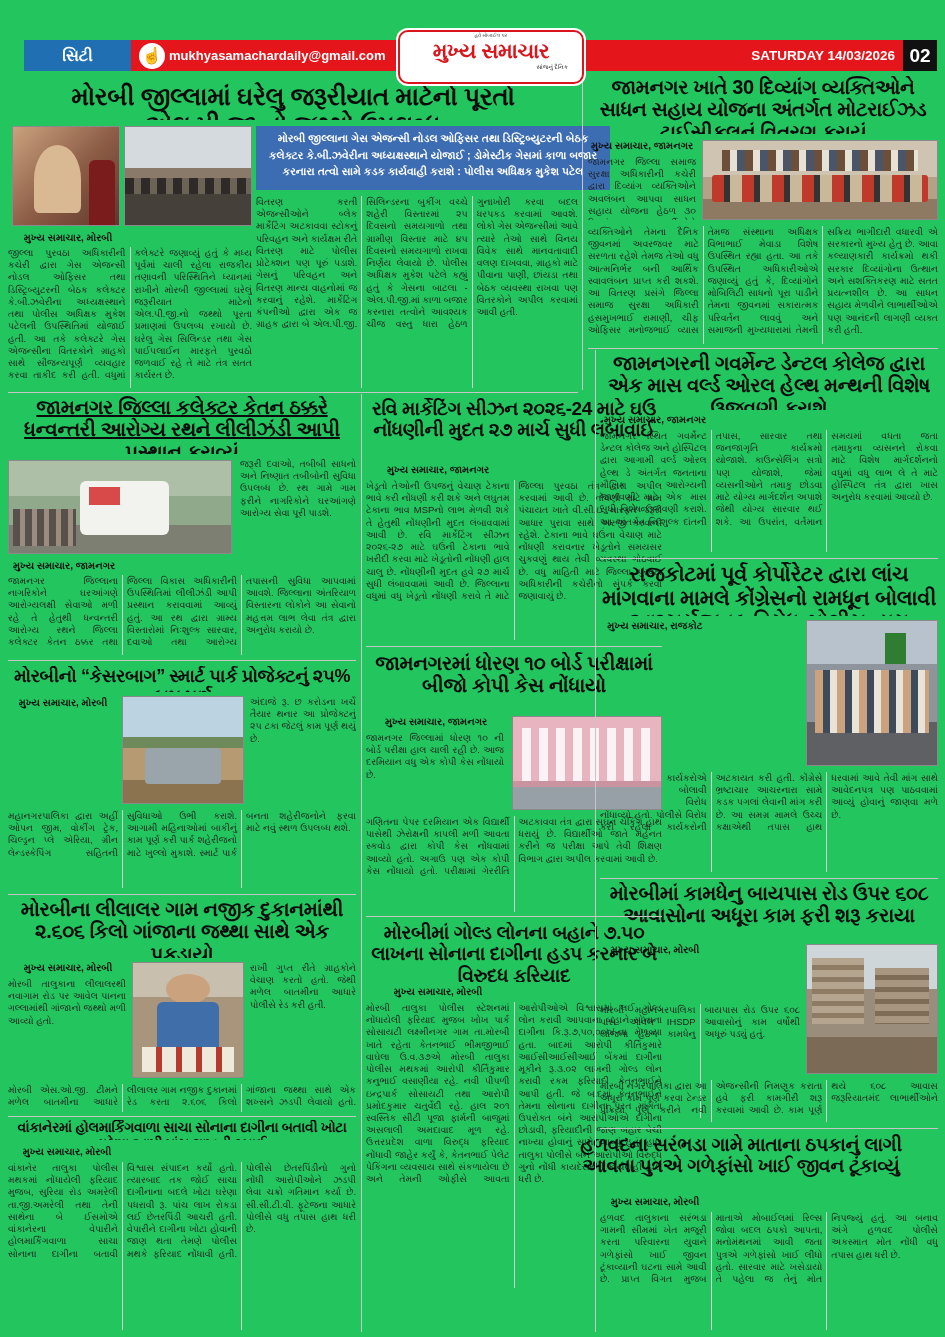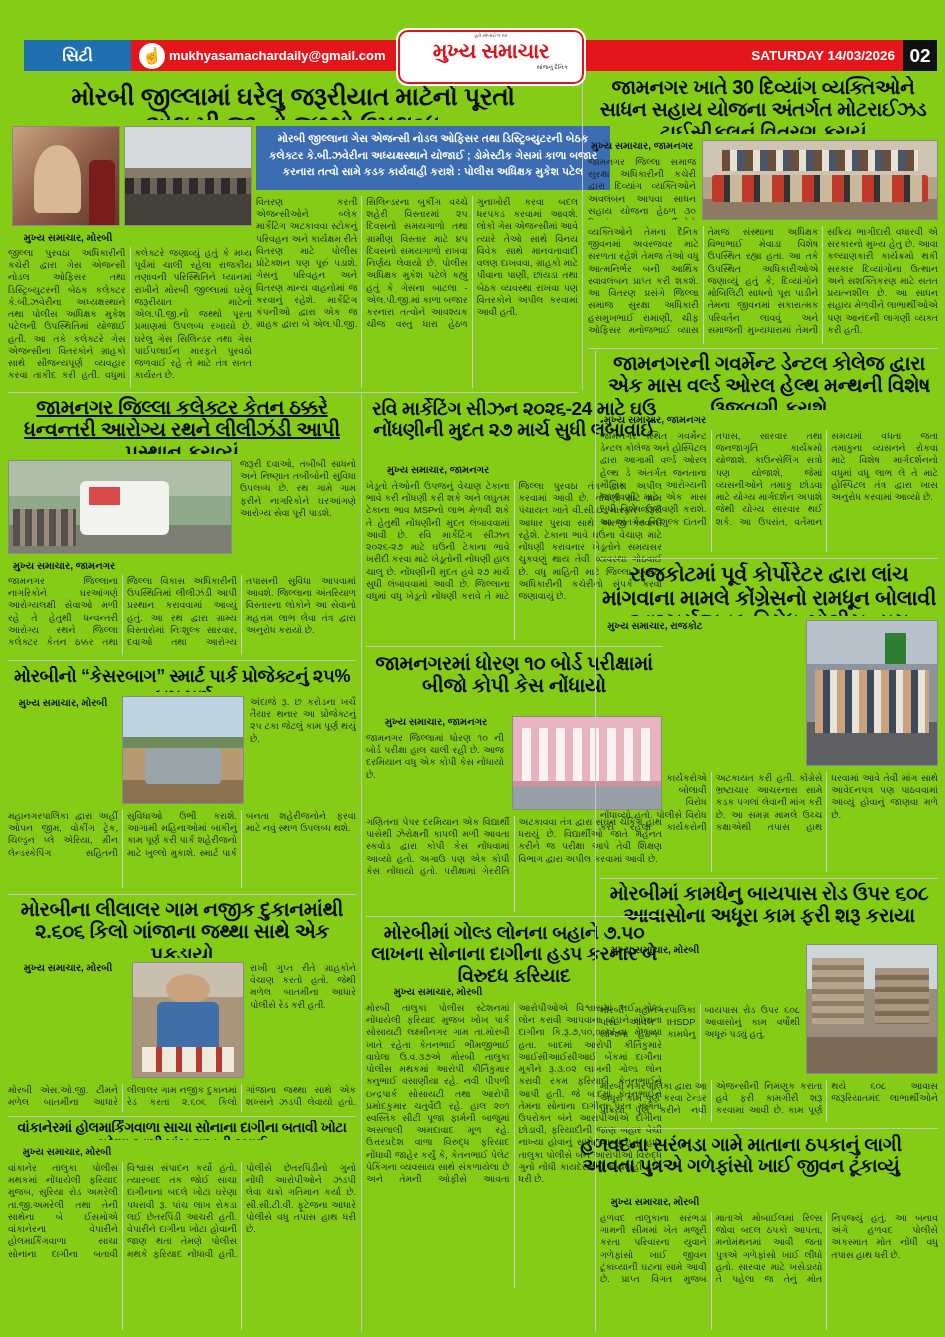--- a/index.html
+++ b/index.html
@@ -1,16 +1,16 @@
 <!DOCTYPE html>
 <html><head>
 <meta charset="utf-8">
 <style>
   html,body{margin:0;padding:0;background:#d9d9d9;}
-  .page{position:relative;width:945px;height:1337px;background:#84cc16;margin:0 auto;
+  .page{position:relative;width:945px;height:1337px;background:#22c55e;margin:0 auto;
         font-family:"Liberation Sans",sans-serif;overflow:hidden;}
   
   .hdrbar{position:absolute;left:24px;top:40px;width:913px;height:31px;display:flex;}
   .hdr-section{width:107px;background:#1f6fb2;color:#fff;font-weight:bold;font-size:16px;
                display:flex;align-items:center;justify-content:center;}
   .hdr-red{flex:1;background:#e4161c;color:#fff;display:flex;align-items:center;position:relative;}
   .hand{width:26px;height:26px;margin-left:8px;margin-right:4px;background:#fff;border-radius:50%;
         color:#f0a24a;font-size:16px;line-height:26px;text-align:center;}
   .email{font-weight:bold;font-size:13px;}
   .hdr-date{position:absolute;right:42px;font-weight:bold;font-size:13.5px;}
@@ -117,20 +117,21 @@
   <div class="abs byline" style="left:366px;top:716px;width:140px;">મુખ્ય સમાચાર, જામનગર</div>
   <div class="abs bodytxt" style="left:366px;top:732px;width:138px;height:78px;">જામનગર જિલ્લામાં ધોરણ ૧૦ ની બોર્ડ પરીક્ષા હાલ ચાલી રહી છે. આજ દરમિયાન વધુ એક કોપી કેસ નોંધાયો છે.</div>
   <div class="photo" style="left:512px;top:716px;width:150px;height:94px;background:linear-gradient(#e8b4c0 0 70%,#c9939f 70%);">
     <i style="left:6%;top:12%;width:88%;height:58%;background:repeating-linear-gradient(90deg,#fdfdfd 0 9px,#e8b4c0 9px 17px);opacity:.85;"></i>
     <i style="left:0;top:76%;width:100%;height:24%;background:#97a0a6;"></i>
   </div>
   <div class="abs bodytxt c2" style="left:366px;top:816px;width:296px;height:96px;">ગણિતના પેપર દરમિયાન એક વિદ્યાર્થી પાસેથી ઝેરોક્ષની કાપલી મળી આવતા સ્કવોડ દ્વારા કોપી કેસ નોંધવામાં આવ્યો હતો. અગાઉ પણ એક કોપી કેસ નોંધાયો હતો. પરીક્ષામાં ગેરરીતિ અટકાવવા તંત્ર દ્વારા સઘન ચેકિંગ હાથ ધરાયું છે. વિદ્યાર્થીઓ જાતે મહેનત કરીને જ પરીક્ષા આપે તેવી શિક્ષણ વિભાગ દ્વારા અપીલ કરવામાં આવી છે.</div>
 
   <div class="abs hl" style="left:8px;top:898px;width:348px;height:60px;font-size:20px;">મોરબીના લીલાલર ગામ નજીક દુકાનમાંથી ૨.૬૦૬ કિલો ગાંજાના જથ્થા સાથે એક પકડાયો</div>
   <div class="abs byline" style="left:8px;top:962px;width:120px;">મુખ્ય સમાચાર, મોરબી</div>
+  <div class="abs bodytxt" style="left:8px;top:978px;width:118px;height:100px;">મોરબી તાલુકાના લીલાલરથી નવાગામ રોડ પર આવેલ પાનના ગલ્લામાંથી ગાંજાનો જથ્થો મળી આવ્યો હતો.</div>
   <div class="photo" style="left:132px;top:962px;width:112px;height:116px;background:linear-gradient(#c9bfae 0 30%,#a8957c 30%);">
     <i style="left:30%;top:10%;width:40%;height:26%;background:#caa27e;border-radius:50%;"></i>
     <i style="left:22%;top:34%;width:56%;height:40%;background:#3f6ea8;border-radius:6px 6px 0 0;"></i>
     <i style="left:8%;top:74%;width:84%;height:22%;background:repeating-linear-gradient(90deg,#efe9dc 0 14px,#b53a30 14px 20px);"></i>
   </div>
   <div class="abs bodytxt" style="left:250px;top:962px;width:106px;height:116px;">રાખી ગુપ્ત રીતે ગ્રાહકોને વેચાણ કરતો હતો. જેથી મળેલ બાતમીના આધારે પોલીસે રેડ કરી હતી.</div>
   <div class="abs bodytxt c3" style="left:8px;top:1084px;width:348px;height:28px;">મોરબી એસ.ઓ.જી. ટીમને મળેલ બાતમીના આધારે લીલાલર ગામ નજીક દુકાનમાં રેડ કરતા ૨.૬૦૬ કિલો ગાંજાના જથ્થા સાથે એક શખ્સને ઝડપી લેવાયો હતો. પોલીસે એન.ડી.પી.એસ. એક્ટ હેઠળ ગુનો નોંધી વધુ તપાસ હાથ ધરી છે.</div>
 
   <div class="abs hl" style="left:366px;top:922px;width:296px;height:60px;font-size:19px;">મોરબીમાં ગોલ્ડ લોનના બહાને ૭.૫૦ લાખના સોનાના દાગીના હડપ કરનાર બે વિરુદ્ધ ફરિયાદ</div>
   <div class="abs byline" style="left:366px;top:986px;width:144px;">મુખ્ય સમાચાર, મોરબી</div>

